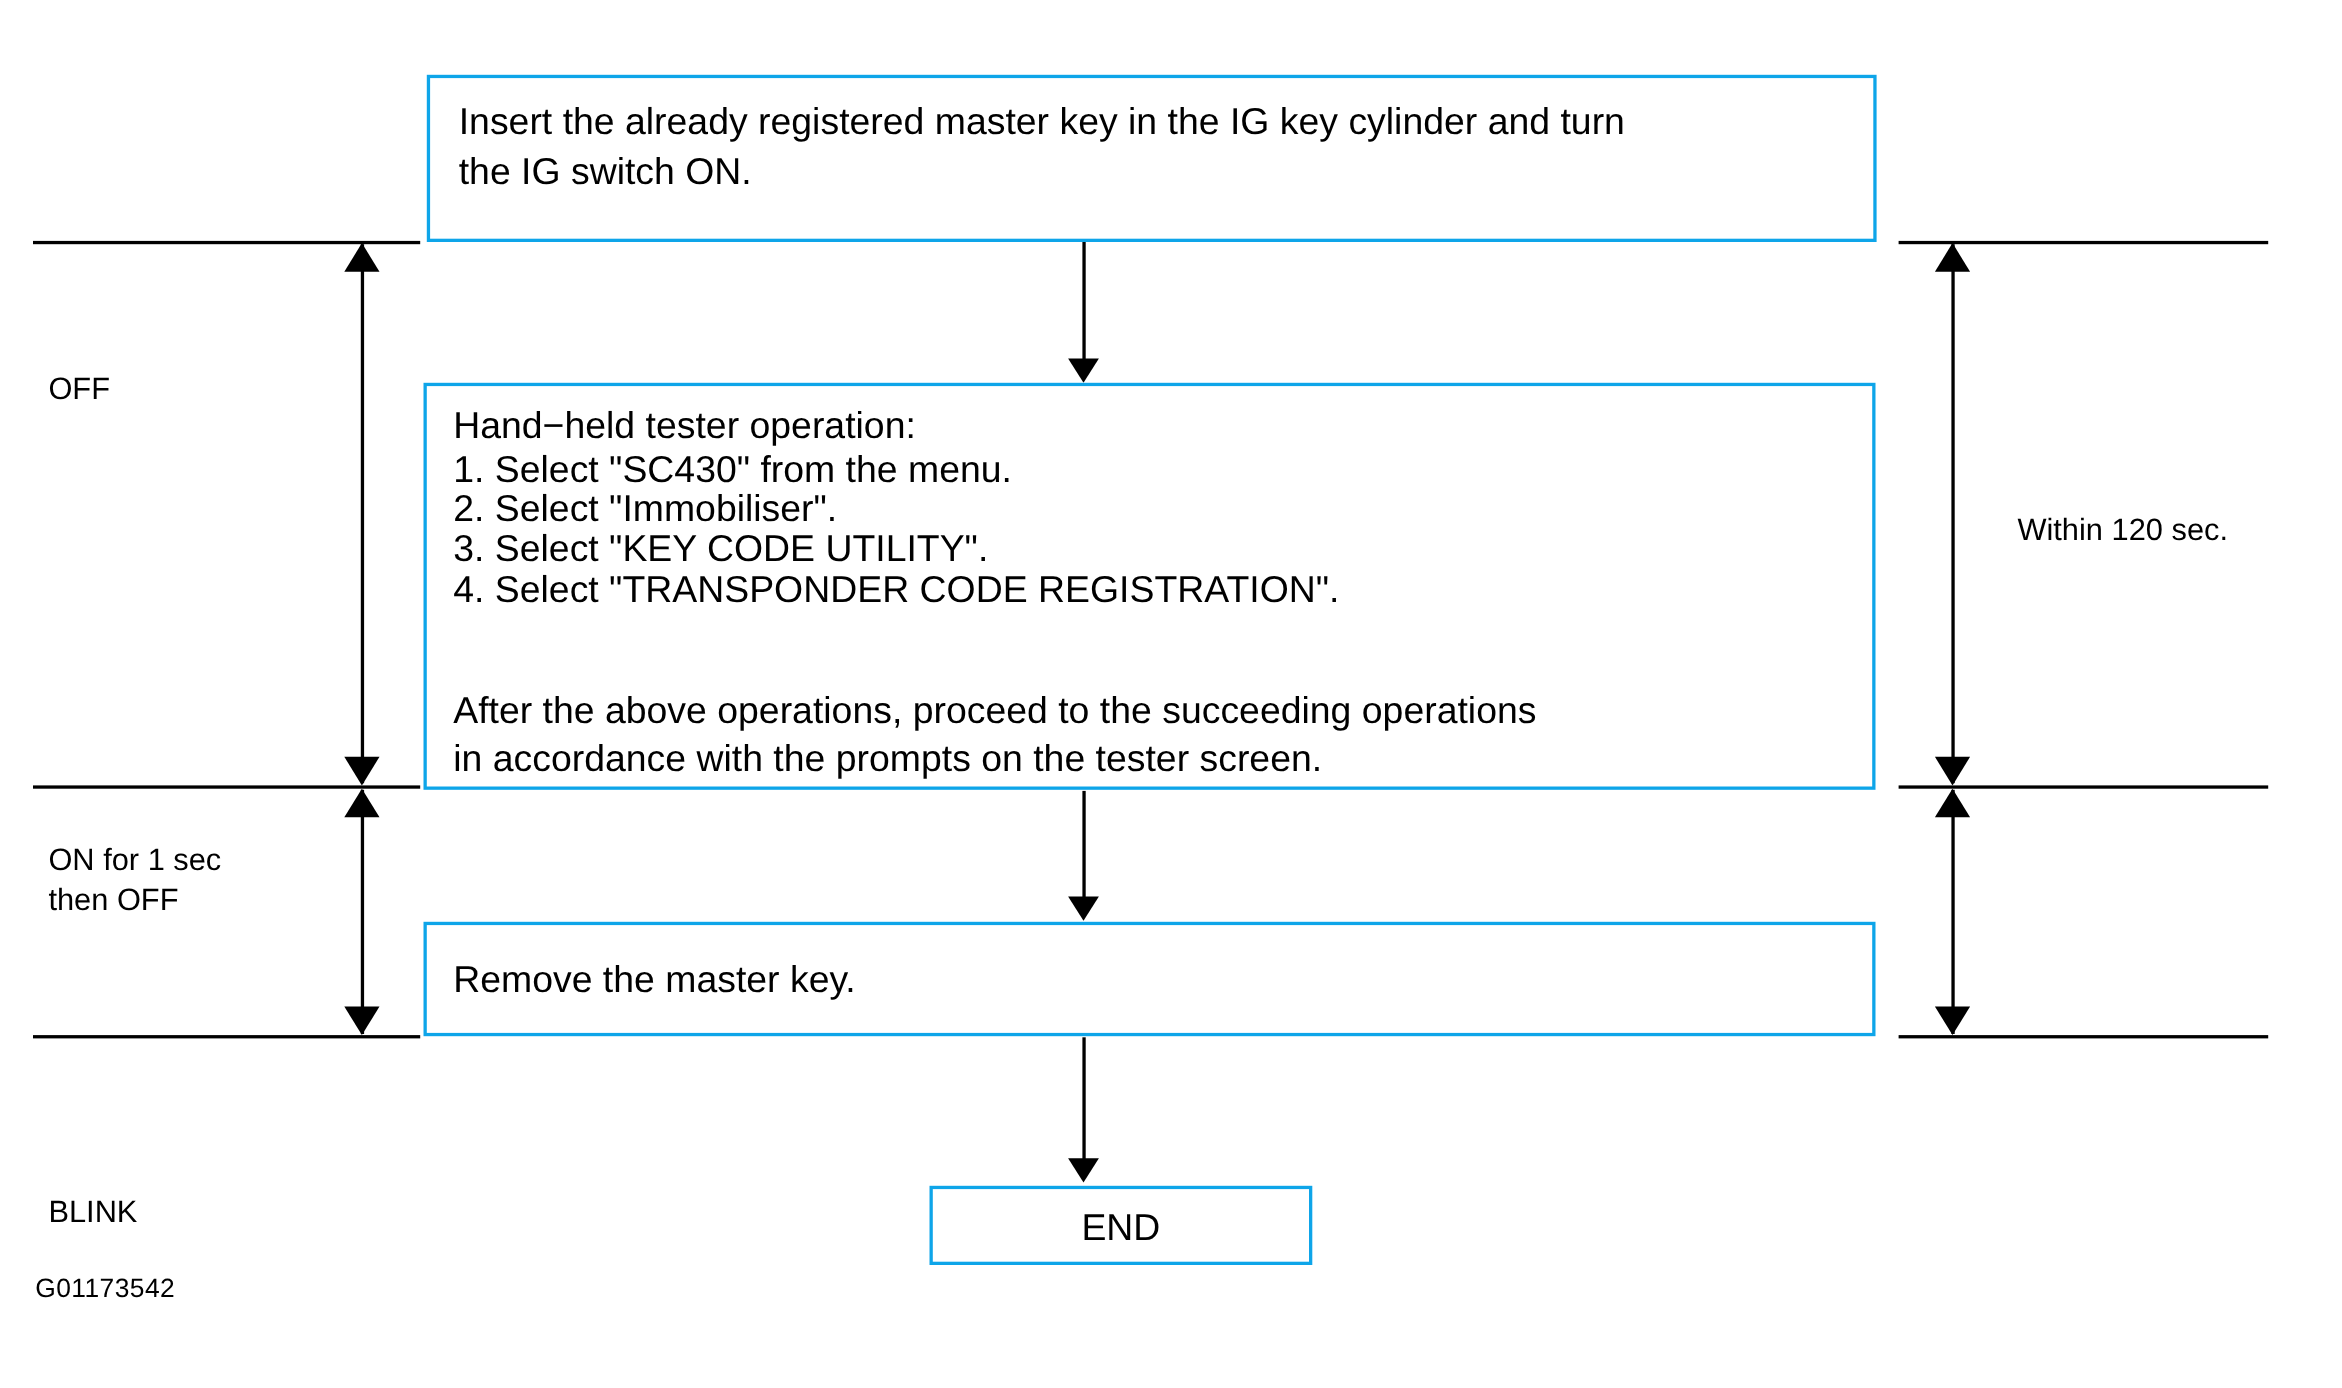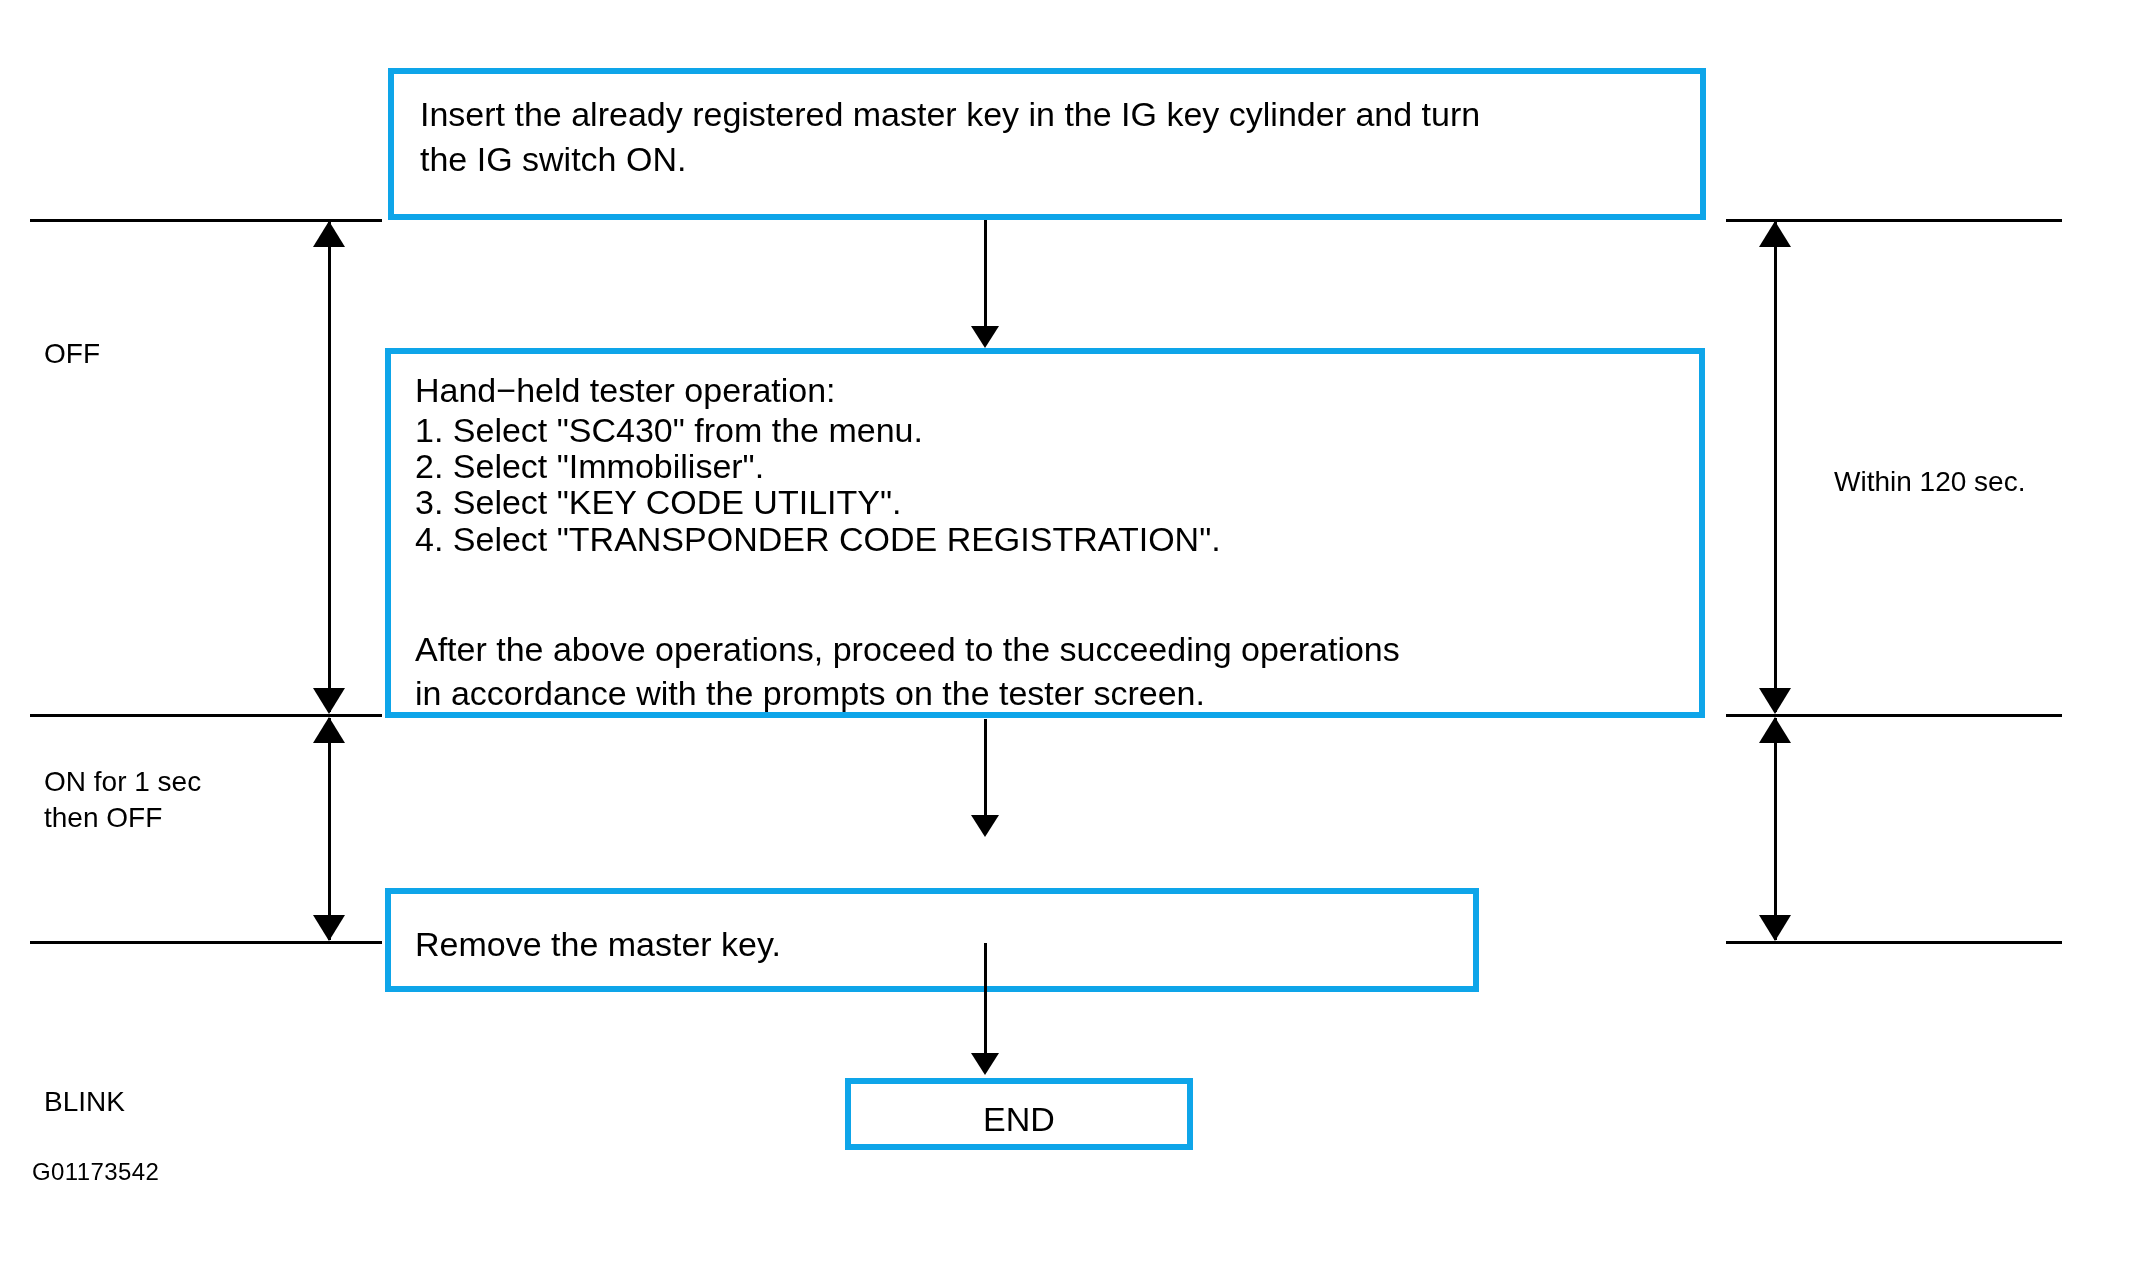--- a/index.html
+++ b/index.html
@@ -15,21 +15,21 @@
     position: relative;
     width: 2129px;
     height: 1262px;
     background: #ffffff;
     overflow: hidden;
   }
 
   
   .box {
     position: absolute;
-    border: 6px solid #0ea5e9;
+    border: 3px solid #0ea5e9;
     background: #fff;
     box-sizing: border-box;
   }
   .hline {
     position: absolute;
     background: #000;
     height: 3px;
   }
   .vline {
     position: absolute;
@@ -138,21 +138,21 @@
 2. Select "Immobiliser".
 3. Select "KEY CODE UTILITY".
 4. Select "TRANSPONDER CODE REGISTRATION".</div>
     <div class="para" style="left:24px; top:248px;margin-top:26px;">After the above operations, proceed to the succeeding operations
 in accordance with the prompts on the tester screen.</div>
   </div>
 
   <div class="vline" style="left:984px; top:719px; height:98px;"></div>
   <div class="conn-head" style="left:971px; top:815px;"></div>
 
-  <div class="box" style="left:385px; top:888px; width:1094px; height:104px;">
+  <div class="box" style="left:385px; top:838px; width:1320px; height:104px;">
     <div class="box-text" style="left:24px; top:28px;">Remove the master key.</div>
   </div>
 
   <div class="vline" style="left:984px; top:943px; height:112px;"></div>
   <div class="conn-head" style="left:971px; top:1053px;"></div>
 
   <div class="box" style="left:845px; top:1078px; width:348px; height:72px;">
     <div class="end-label">END</div>
   </div>
 

